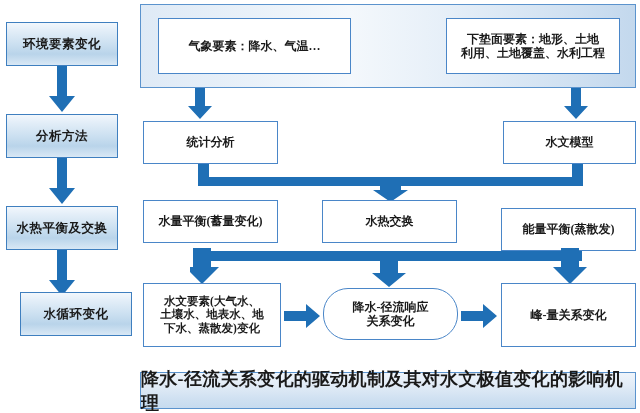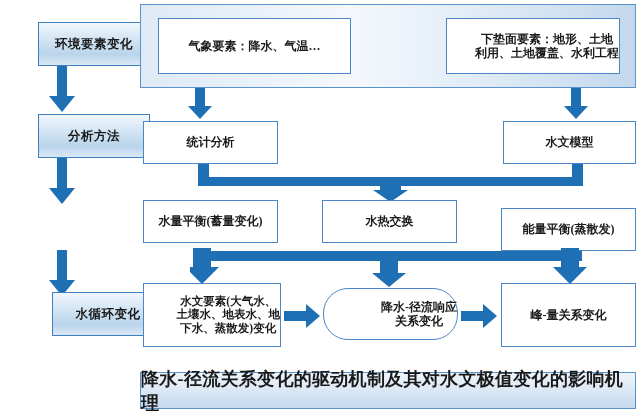--- a/index.html
+++ b/index.html
@@ -38,21 +38,20 @@
   .stage-box {
     border: 1px solid #3f7fbf;
     background: linear-gradient(to bottom,
                 #f2f7fc 0%,
                 #e3eef8 18%,
                 #cadff0 52%,
                 #b9d4ea 74%,
                 #d9e8f5 100%);
     font-size: 12.5px;
     letter-spacing: .5px;
-    margin-left: 32px;
   }
 
   
   .white-box {
     border: 1px solid #4a86c8;
     background: #ffffff;
     font-size: 12px;
   }
 
   
@@ -87,21 +86,21 @@
     color: #1a1a1a;
     letter-spacing: .3px;
   }
 
   
   .conn {
     position: absolute;
   }
   .conn svg { display: block; }
 
-  .multiline { white-space: pre-line; justify-content: flex-end; }
+  .multiline { white-space: pre-line; }
 </style>
 </head>
 <body>
 
 <div id="canvas">
 
   <div class="node stage-box" style="left:6px; top:22px; width:112px; height:44px;">
     <span>环境要素变化</span>
   </div>
 
@@ -114,20 +113,23 @@
   <div class="node stage-box" style="left:6px; top:114px; width:112px; height:44px;">
     <span>分析方法</span>
   </div>
 
   <div class="conn" style="left:47px; top:158px;">
     <svg width="30" height="48" viewBox="0 0 30 48">
       <path d="M10,0 L20,0 L20,30 L28,30 L15,46 L2,30 L10,30 Z" fill="#1f6fb5"></path>
     </svg>
   </div>
 
+  <div class="node stage-box" style="left:6px; top:206px; width:112px; height:44px;">
+    <span>水热平衡及交换</span>
+  </div>
 
   <div class="conn" style="left:47px; top:250px;">
     <svg width="30" height="48" viewBox="0 0 30 48">
       <path d="M10,0 L20,0 L20,30 L28,30 L15,46 L2,30 L10,30 Z" fill="#1f6fb5"></path>
     </svg>
   </div>
 
   <div class="node stage-box" style="left:20px; top:292px; width:112px; height:44px;">
     <span>水循环变化</span>
   </div>

